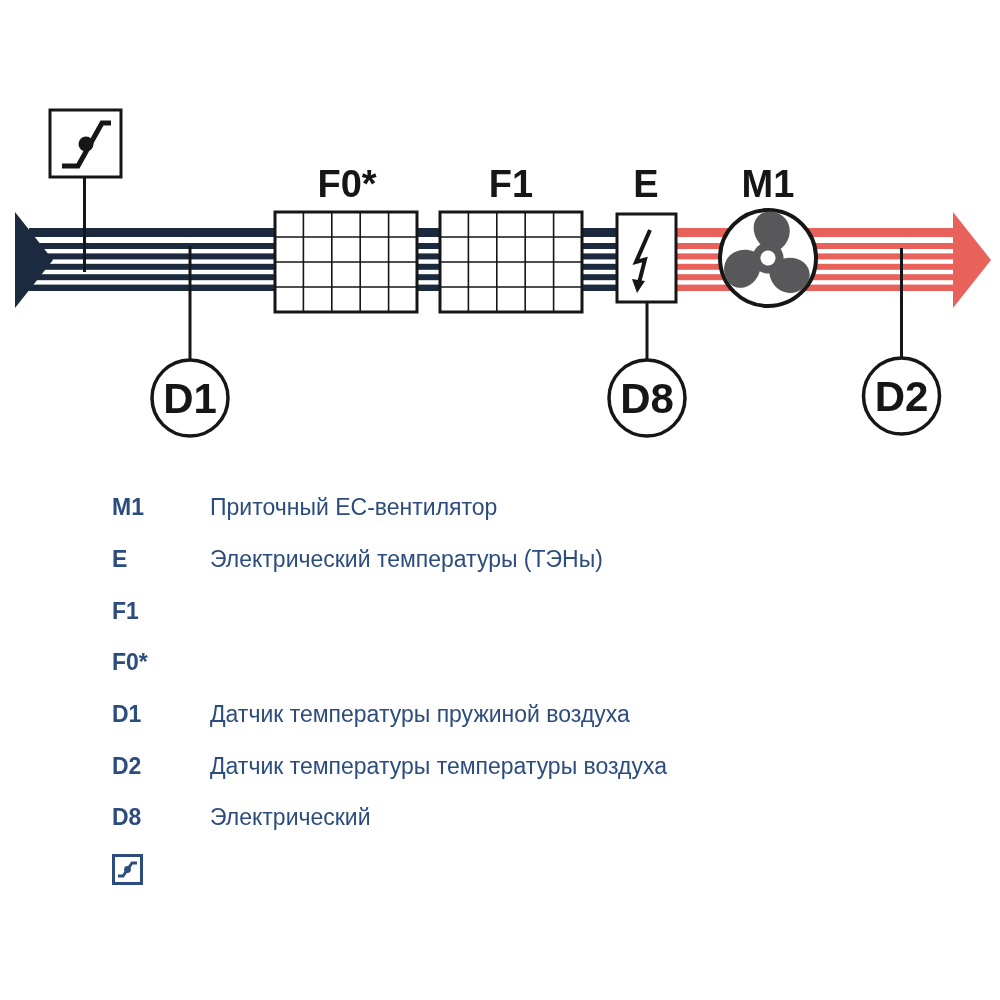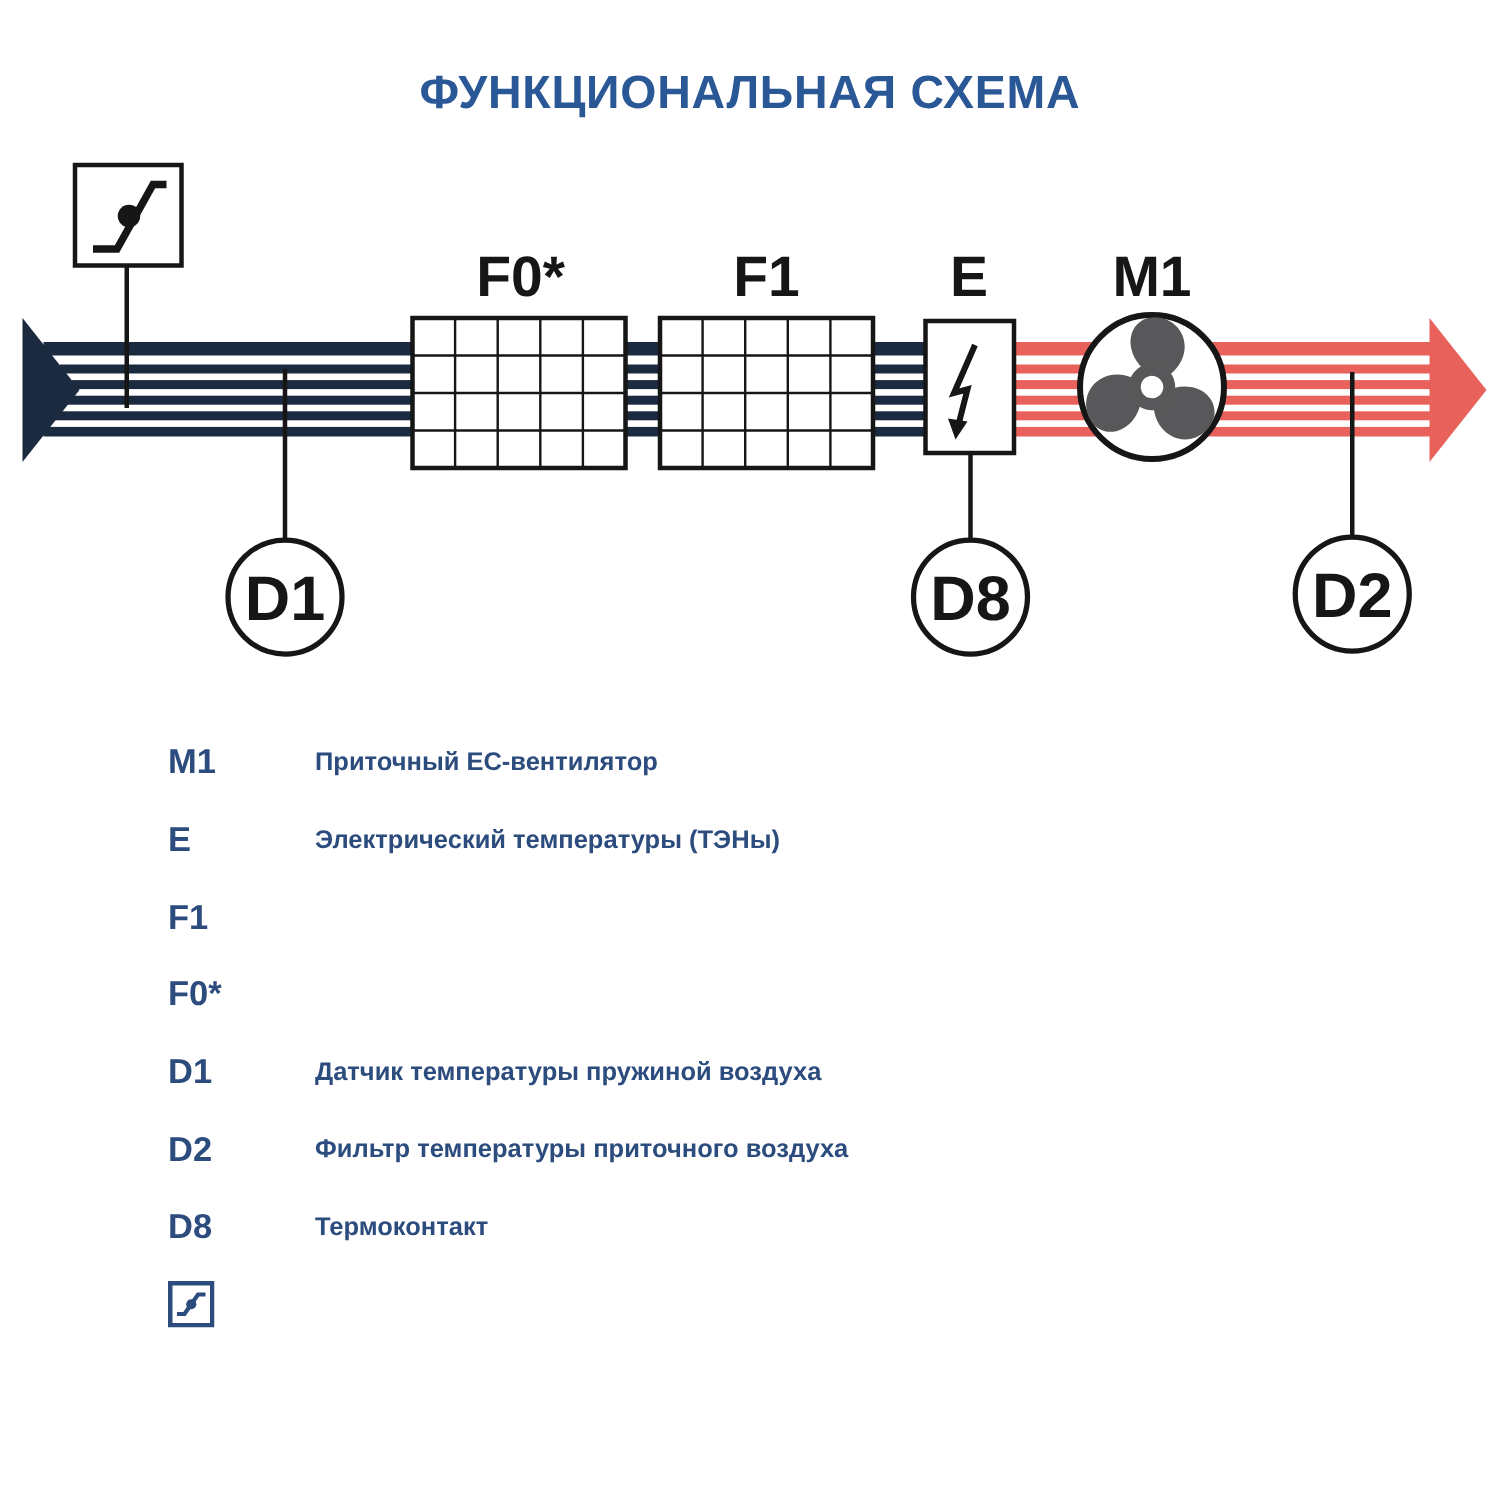--- a/index.html
+++ b/index.html
@@ -26,21 +26,21 @@
   .sensor      { fill:#fff; stroke:var(--stroke_black); stroke-width:3.5; }
   .fan-rim     { fill:#fff; stroke:var(--stroke_black); stroke-width:4; }
   .comp-label  { font-size:38px; font-weight:600; }
   .sensor-label{ font-size:42px; font-weight:600; }
 
   .legend { position:absolute; top:482px; left:0; width:100%; }
   .legend-row { display:flex; align-items:center; height:51.7px; padding-left:112px; }
   .legend-label {
     flex:0 0 98px; font-size:23px; font-weight:700; color:var(--legend_blue);
   }
-  .legend-text { font-size:17px; font-weight:700; color:var(--legend_blue); }
+  .legend-text { font-size:23px; font-weight:400; color:var(--legend_blue); }
   .mini-damper { display:block; }
   .icon-box  { fill:#fff; stroke:var(--legend_blue); stroke-width:3; }
   .icon-line { stroke:var(--legend_blue); stroke-width:2.8; fill:none; }
   .icon-dot  { fill:var(--legend_blue); }
 </style>
 </head>
 <body>
 
 <div class="page">
 
@@ -116,21 +116,20 @@
       <circle class="sensor" cx="901.5" cy="396" r="38"></circle>
       <text class="sensor-label" x="901.5" y="411" text-anchor="middle">D2</text>
     </g>
 
     <text class="comp-label" x="347" y="197" text-anchor="middle">F0*</text>
     <text class="comp-label" x="511" y="197" text-anchor="middle">F1</text>
     <text class="comp-label" x="646" y="197" text-anchor="middle">E</text>
     <text class="comp-label" x="768" y="197" text-anchor="middle">M1</text>
   </svg>
 
-  <h1 class="title">ФУНКЦИОНАЛЬНАЯ СХЕМА</h1>
 
   <div class="legend" id="legend">
       <div class="legend-row">
       <span class="legend-label">M1</span>
       <span class="legend-text">Приточный ЕС-вентилятор</span>
     </div>
       <div class="legend-row">
       <span class="legend-label">E</span>
       <span class="legend-text">Электрический температуры (ТЭНы)</span>
     </div>
@@ -139,25 +138,25 @@
     </div>
       <div class="legend-row">
       <span class="legend-label">F0*</span>
     </div>
       <div class="legend-row">
       <span class="legend-label">D1</span>
       <span class="legend-text">Датчик температуры пружиной воздуха</span>
     </div>
       <div class="legend-row">
       <span class="legend-label">D2</span>
-      <span class="legend-text">Фильтр температуры приточного воздуха</span>
+      <span class="legend-text">Датчик температуры температуры воздуха</span>
     </div>
       <div class="legend-row">
       <span class="legend-label">D8</span>
-      <span class="legend-text">Термоконтакт</span>
+      <span class="legend-text">Электрический</span>
     </div>
       <div class="legend-row">
       <span class="legend-label">
           <svg class="mini-damper" width="31" height="31" viewBox="0 0 31 31">
             <rect class="icon-box" x="1.5" y="1.5" width="28" height="28"></rect>
             <path class="icon-line" d="M6 22 H11 L20 9 H25"></path>
             <circle class="icon-dot" cx="15.5" cy="15.5" r="3.4"></circle>
           </svg>
         </span>
     </div>

